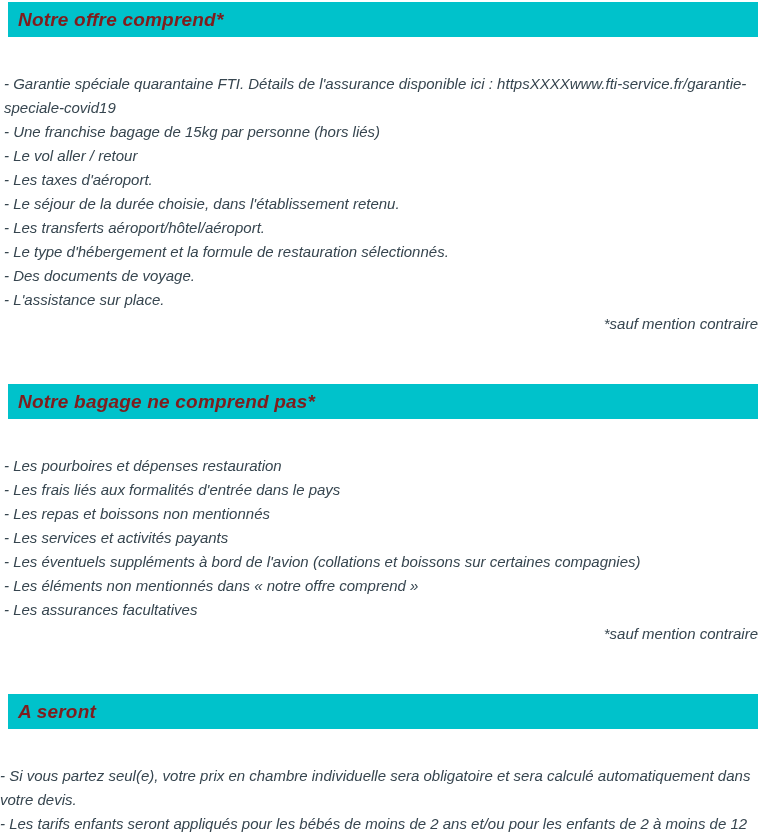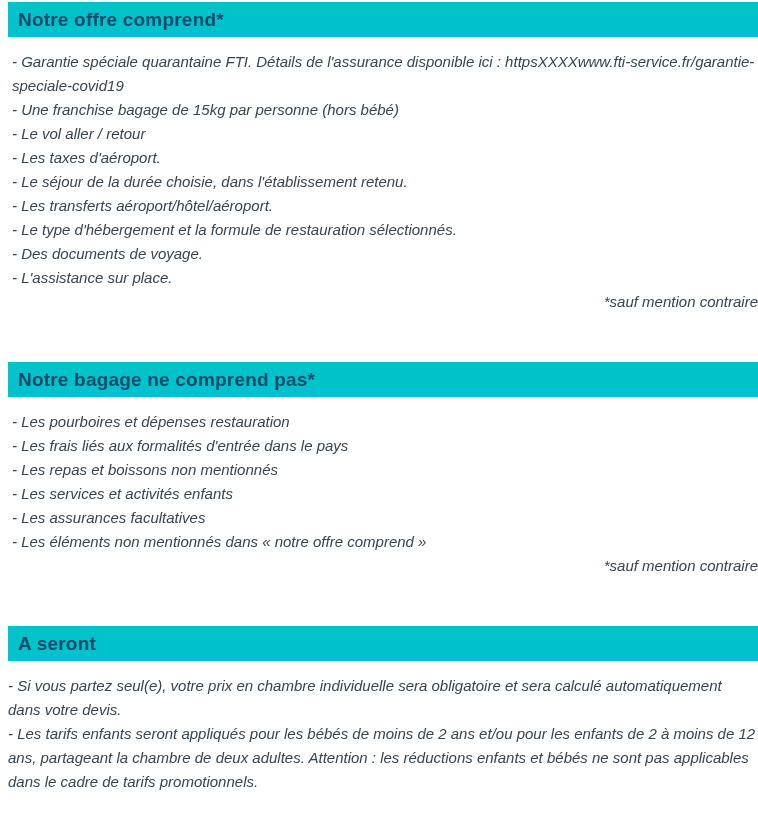--- a/index.html
+++ b/index.html
@@ -21,70 +21,71 @@
   .section:last-child { margin-bottom: 0; }
   .band {
     margin-left: 8px;
     height: 35px;
     background: var(--accent, #00c2cb);
     display: flex;
     align-items: center;
     padding-left: 10px;
   }
   .band .title {
-    color: #0c4a6e;
+    color: #7f1d1d;
     font-size: 19px;
     font-weight: bold;
+    font-style: italic;
     letter-spacing: 0.2px;
   }
   .content {
-    margin-top: 13px;
-    padding-left: 8px;
+    margin-top: 35px;
   }
   .content p {
     font-style: italic;
     color: var(--text, #36454f);
     font-size: 15px;
     line-height: 24px;
   }
   .content.dashed p.item { padding-left: 4px; }
   .content p.footnote { padding-left: 0; text-align: right; }
 </style>
 </head>
 <body>
 
 <section class="section">
   <div class="band">
     <span class="title">Notre offre comprend*</span>
   </div>
   <div class="content dashed">
     <p class="item">- Garantie spéciale quarantaine FTI. Détails de l'assurance disponible ici : httpsXXXXwww.fti-service.fr/garantie-speciale-covid19</p>
-    <p class="item">- Une franchise bagage de 15kg par personne (hors bébé)</p>
+    <p class="item">- Une franchise bagage de 15kg par personne (hors liés)</p>
     <p class="item">- Le vol aller / retour</p>
     <p class="item">- Les taxes d'aéroport.</p>
     <p class="item">- Le séjour de la durée choisie, dans l'établissement retenu.</p>
     <p class="item">- Les transferts aéroport/hôtel/aéroport.</p>
     <p class="item">- Le type d'hébergement et la formule de restauration sélectionnés.</p>
     <p class="item">- Des documents de voyage.</p>
     <p class="item">- L'assistance sur place.</p>
     <p class="footnote">*sauf mention contraire</p>
   </div>
 </section>
 
 <section class="section">
   <div class="band">
     <span class="title">Notre bagage ne comprend pas*</span>
   </div>
   <div class="content dashed">
     <p class="item">- Les pourboires et dépenses restauration</p>
     <p class="item">- Les frais liés aux formalités d'entrée dans le pays</p>
     <p class="item">- Les repas et boissons non mentionnés</p>
-    <p class="item">- Les services et activités enfants</p>
+    <p class="item">- Les services et activités payants</p>
+    <p class="item">- Les éventuels suppléments à bord de l'avion (collations et boissons sur certaines compagnies)</p>
+    <p class="item">- Les éléments non mentionnés dans « notre offre comprend »</p>
     <p class="item">- Les assurances facultatives</p>
-    <p class="item">- Les éléments non mentionnés dans « notre offre comprend »</p>
     <p class="footnote">*sauf mention contraire</p>
   </div>
 </section>
 
 <section class="section">
   <div class="band">
     <span class="title">A seront</span>
   </div>
   <div class="content">
     <p class="item">- Si vous partez seul(e), votre prix en chambre individuelle sera obligatoire et sera calculé automatiquement dans votre devis.</p>

